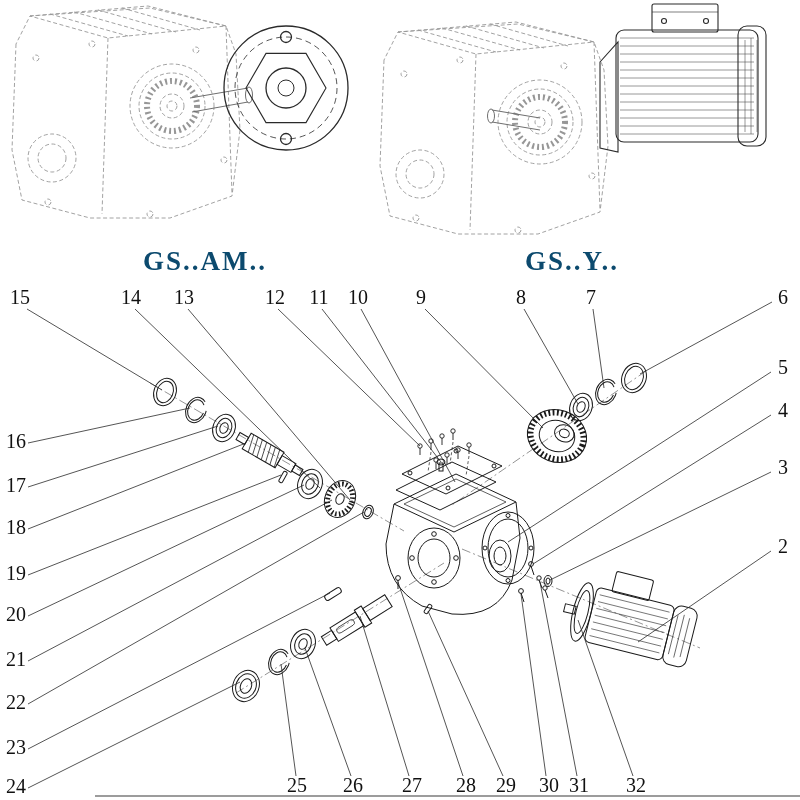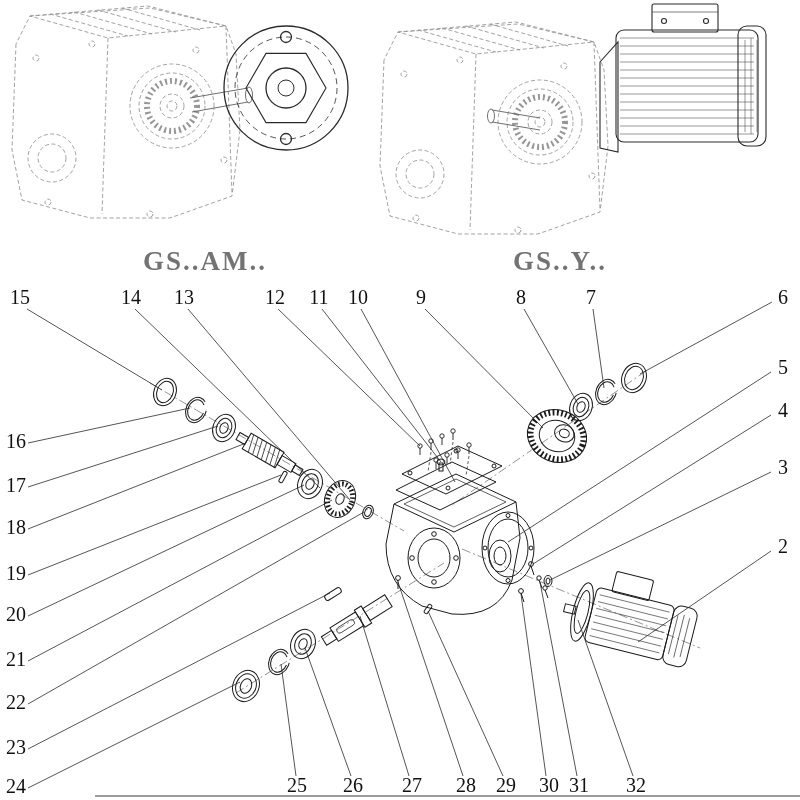--- a/index.html
+++ b/index.html
@@ -1,19 +1,19 @@
 <!DOCTYPE html>
 <html><head>
 <meta charset="utf-8">
 <style>
   html,body{margin:0;padding:0;}
   body{width:800px;height:800px;background:#ffffff;font-family:"Liberation Serif","DejaVu Serif",serif;}
   .canvas{position:relative;width:800px;height:800px;background:#fff;overflow:hidden;}
   .canvas > svg{position:absolute;left:0;top:0;}
-  .model-label{position:absolute;width:190px;text-align:center;font-weight:700;font-size:27px;letter-spacing:2px;color:#737373;}
+  .model-label{position:absolute;width:190px;text-align:center;font-weight:700;font-size:27px;letter-spacing:2px;color:#0c4a6e;}
   .leader{stroke:#2a2a2a;stroke-width:0.8;}
   .callout{font-family:"Liberation Serif","DejaVu Serif",serif;font-size:20px;fill:#111;}
 </style>
 </head>
 <body>
 
 <div class="canvas">
   <svg width="800" height="800" viewBox="0 0 800 800">
     <defs>
       <g id="gearbox-outline" stroke="#979797" fill="none" stroke-width="0.9" stroke-dasharray="4,2.5">
@@ -331,14 +331,14 @@
         <line x1="577" y1="776" x2="540" y2="582" class="leader"></line>
         <text x="579" y="792" text-anchor="middle" class="callout">31</text>
         <line x1="633" y1="776" x2="578" y2="620" class="leader"></line>
         <text x="636" y="792" text-anchor="middle" class="callout">32</text>
       </g>
 
     <line x1="95" y1="796" x2="800" y2="796" stroke="#3a3a3a" stroke-width="1.2"></line>
   </svg>
 
   <div class="model-label" style="left:110px;top:246px;">GS..AM..</div>
-  <div class="model-label" style="left:465px;top:246px;">GS..Y..</div>
+  <div class="model-label" style="left:477px;top:246px;">GS..Y..</div>
 </div>
 
 </body></html>

